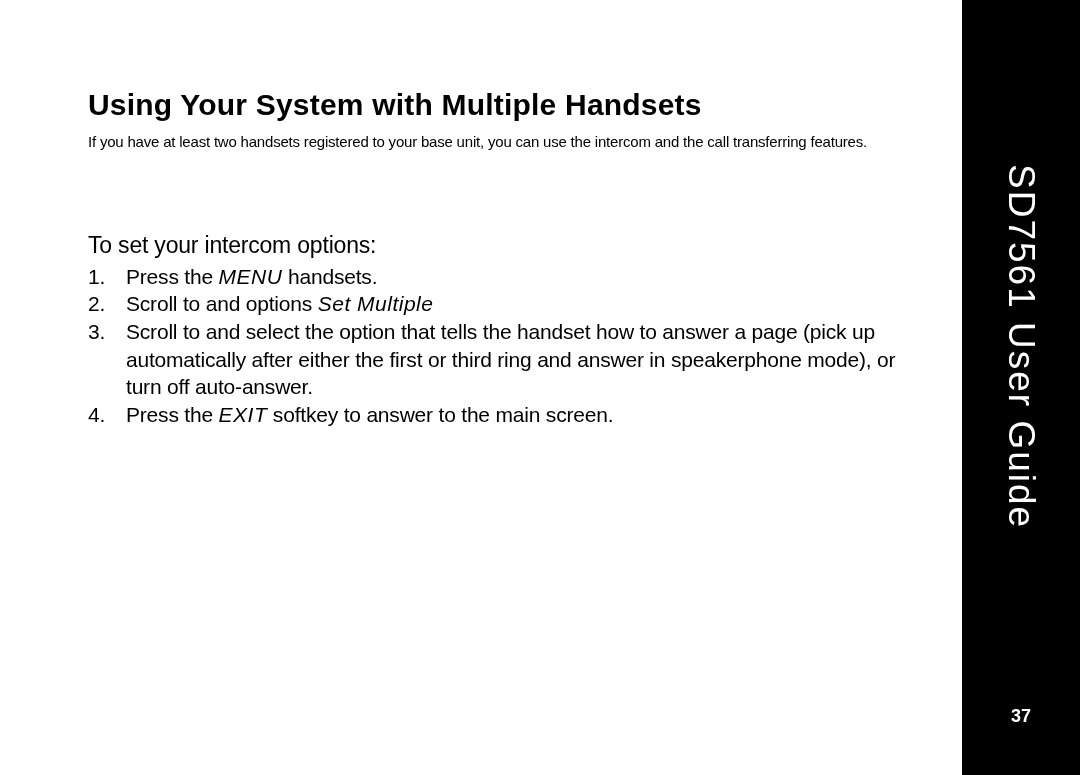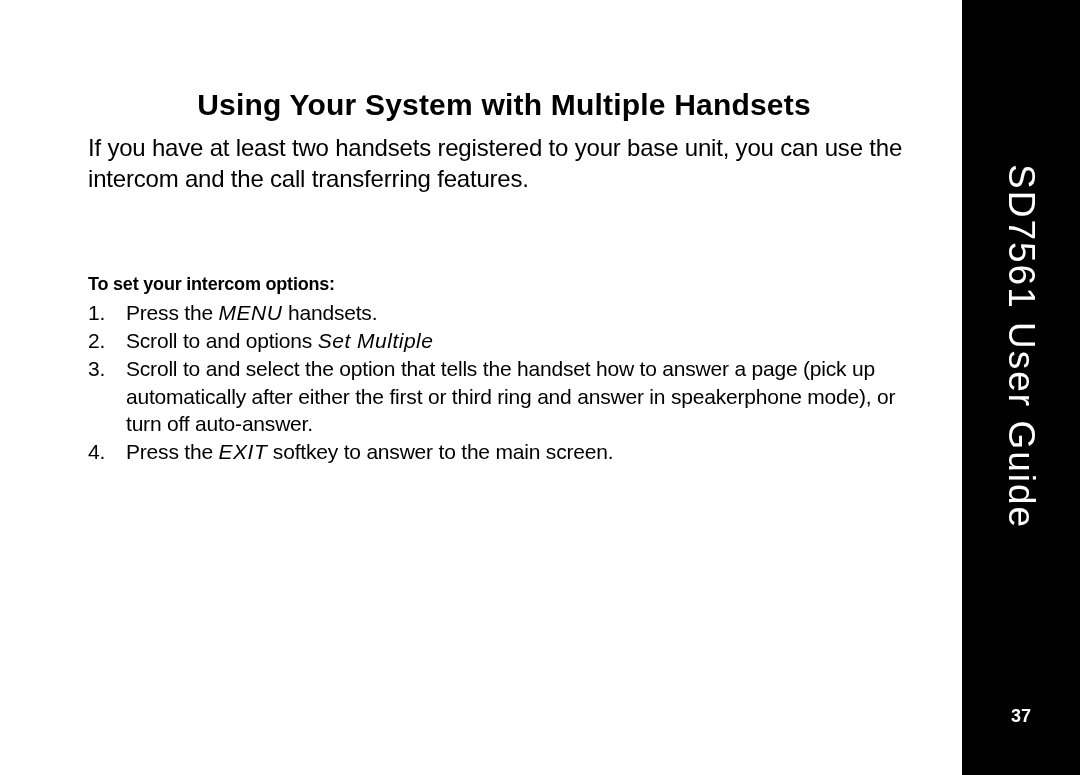--- a/index.html
+++ b/index.html
@@ -19,33 +19,32 @@
       padding: 88px 0 0 88px;
       width: 920px;
     }
     .section-title {
       font-size: 30px;
       font-weight: 900;
       color: #000;
       letter-spacing: 0.2px;
       margin-bottom: 10px;
       font-family: Arial, Helvetica, sans-serif;
-      text-align: center;
     }
     .intro-text {
-      font-size: 24px;
+      font-size: 15px;
       font-weight: 400;
       color: #000;
       line-height: 1.3;
       margin-bottom: 80px;
       letter-spacing: -0.2px;
     }
     .sub-title {
-      font-size: 18px;
-      font-weight: 700;
+      font-size: 23px;
+      font-weight: 400;
       color: #000;
       margin-bottom: 4px;
       letter-spacing: -0.2px;
     }
     .steps-list {
       list-style: none;
       padding-left: 38px;
     }
     .step-item {
       font-size: 21px;

